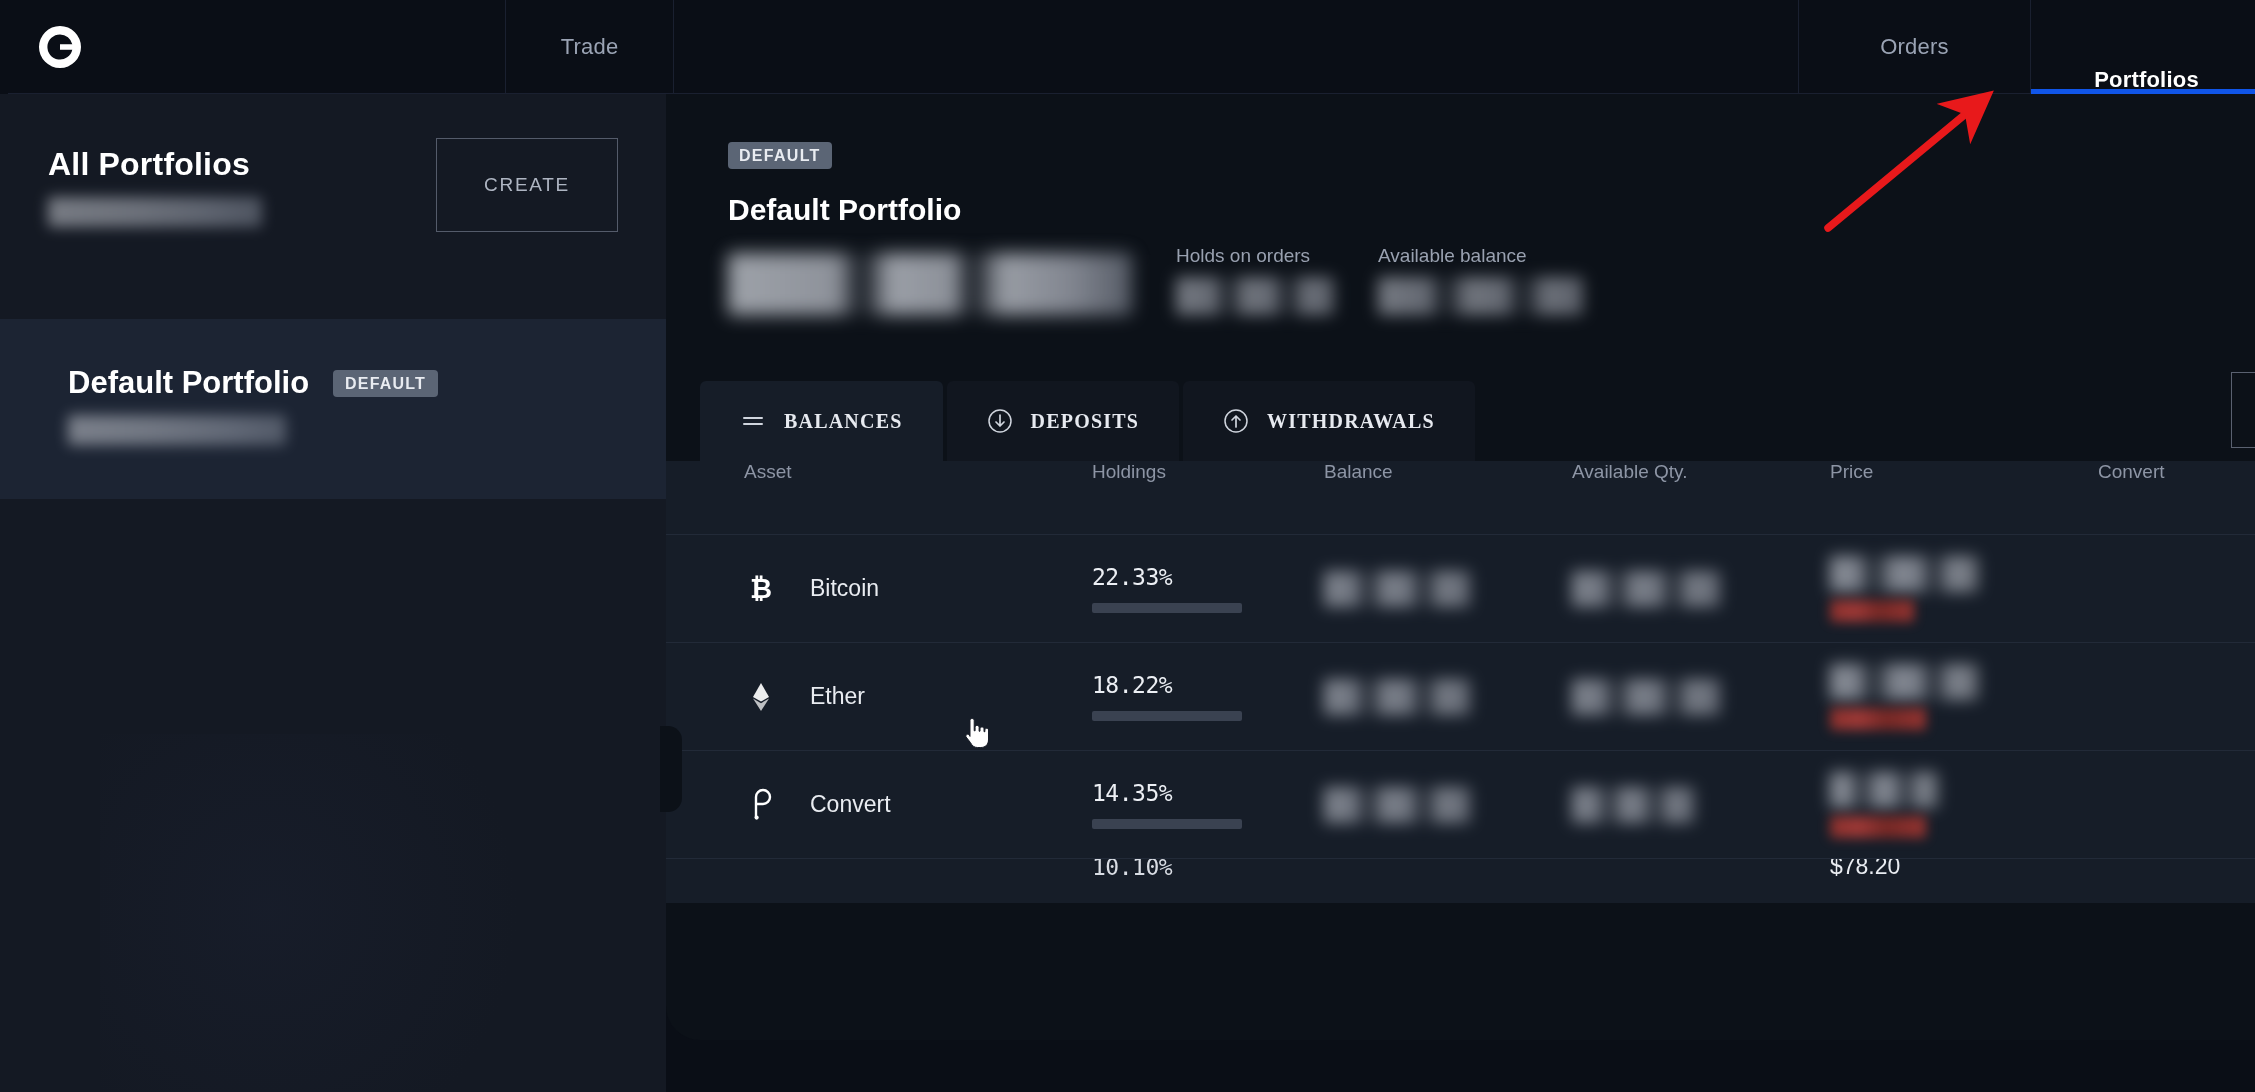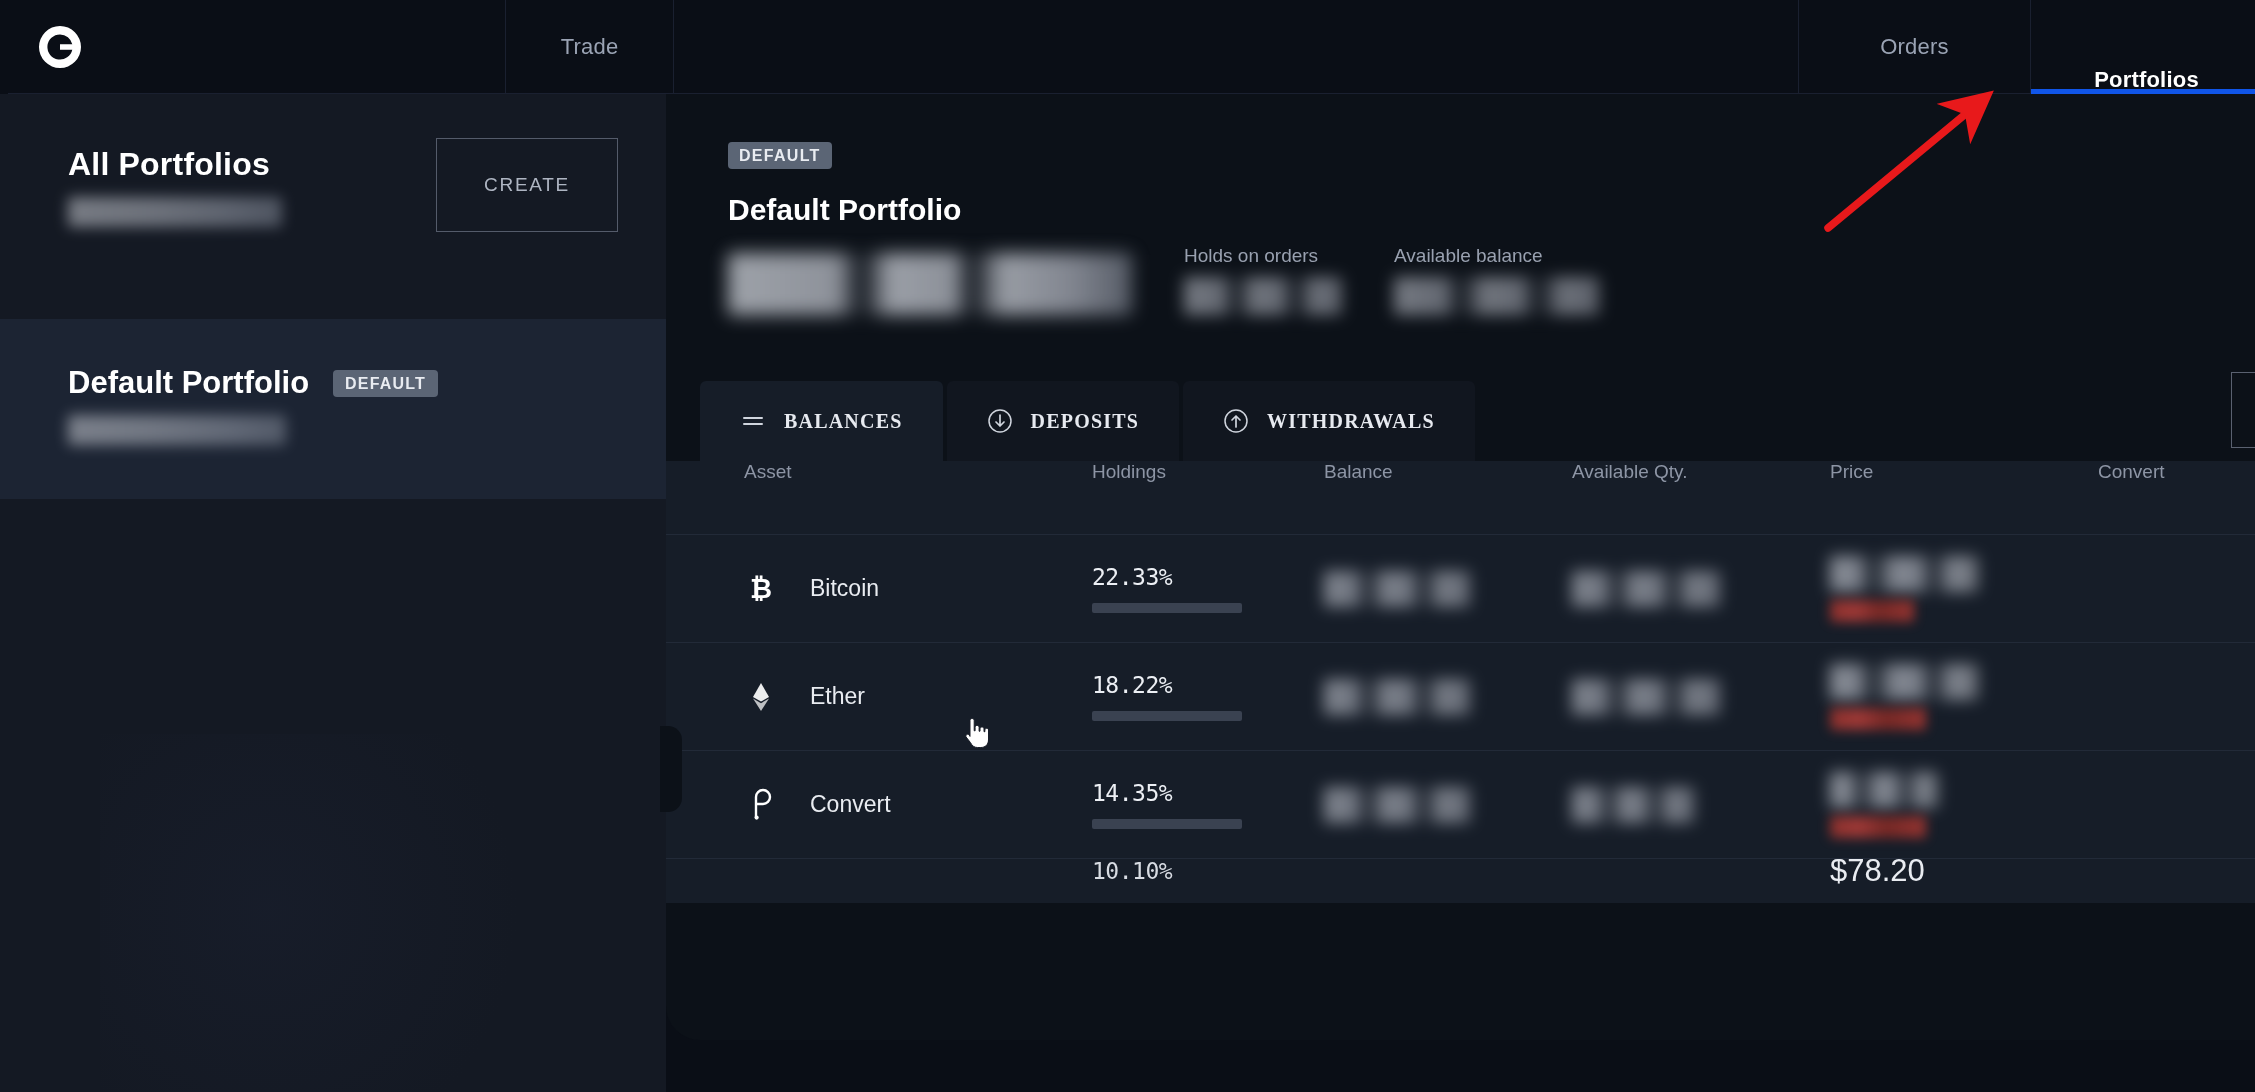--- a/index.html
+++ b/index.html
@@ -39,21 +39,21 @@
     content: ""; position: absolute; left: 0; right: 0; bottom: -1px;
     height: 5px; background: #1055e8;
   }
 
   
   .sidebar {
     position: absolute; left: 0; top: 94px; width: 666px; height: 998px;
     background: #141923;
   }
   .sb-top {
-    height: 225px; padding: 44px 48px 0 68px;
+    height: 225px; padding: 44px 48px 0 48px;
     display: flex; align-items: flex-start; justify-content: space-between;
   }
   .sb-title-wrap { padding-top: 8px; }
   .sb-title {
     font-size: 32px; font-weight: 700; color: #ffffff; letter-spacing: .2px;
   }
   .blur-bar {
     margin-top: 14px; border-radius: 3px;
     background: linear-gradient(90deg,#c9ccd3 0%, #b6bac3 40%, #9aa0ad 75%, #7e8593 100%);
     filter: blur(7px); opacity: .55;
@@ -109,21 +109,21 @@
   
   .pf-head { padding: 48px 0 0 62px; }
   .pf-badge {
     display: inline-block; background: #5b6575; color: #e9ecf1;
     font-size: 16px; font-weight: 700; letter-spacing: 1.3px;
     padding: 6px 11px 5px; border-radius: 4px; line-height: 1;
   }
   .pf-name {
     margin-top: 24px; font-size: 30px; font-weight: 700; color: #ffffff;
   }
-  .pf-stats { margin-top: 18px; display: flex; align-items: flex-end; gap: 16px; }
+  .pf-stats { margin-top: 18px; display: flex; align-items: flex-end; gap: 8px; }
   .pf-total-blur {
     width: 404px; height: 62px; margin-right: 36px; border-radius: 4px;
     background: linear-gradient(90deg,#cfd3da 0%, #b9bdc6 27%, #0f141c 33%, #cbcfd7 40%,
                  #b7bbc4 56%, #0f141c 60%, #c8ccd4 68%, #a9adb8 85%, #6e7480 100%);
     filter: blur(9px); opacity: .75;
   }
   .pf-stat { margin-right: 36px; }
   .pf-stat-label { font-size: 19px; color: #99a1b0; font-weight: 400; }
   .pf-stat-blur {
     margin-top: 10px; width: 158px; height: 38px; border-radius: 3px;
@@ -204,21 +204,21 @@
     background: linear-gradient(90deg,#a8352e 0%, #c0403a 30%, #8e2b25 58%, #b43a33 100%);
   }
   .chg-blur.sm { width: 96px; }
 
   .trow.clipped { height: 44px; border-bottom: none; overflow: hidden; align-items: flex-start; }
   .clip-inner { position: relative; top: -6px; display: flex; align-items: center; width: 100%; }
   .clip-pct {
     font-size: 23px; color: #d8dce3; font-family: "DejaVu Sans Mono", monospace;
     letter-spacing: -0.5px;
   }
-  .clip-price { font-size: 31px; color: #e9ecf1; }
+  .clip-price { font-size: 23px; color: #e9ecf1; }
 
   
   .cursor { position: absolute; left: 962px; top: 718px; width: 26px; height: 32px; }
 
   
   .annot { position: absolute; left: 1820px; top: 88px; width: 180px; height: 150px; pointer-events: none; }
 </style>
 </head>
 <body>
 

